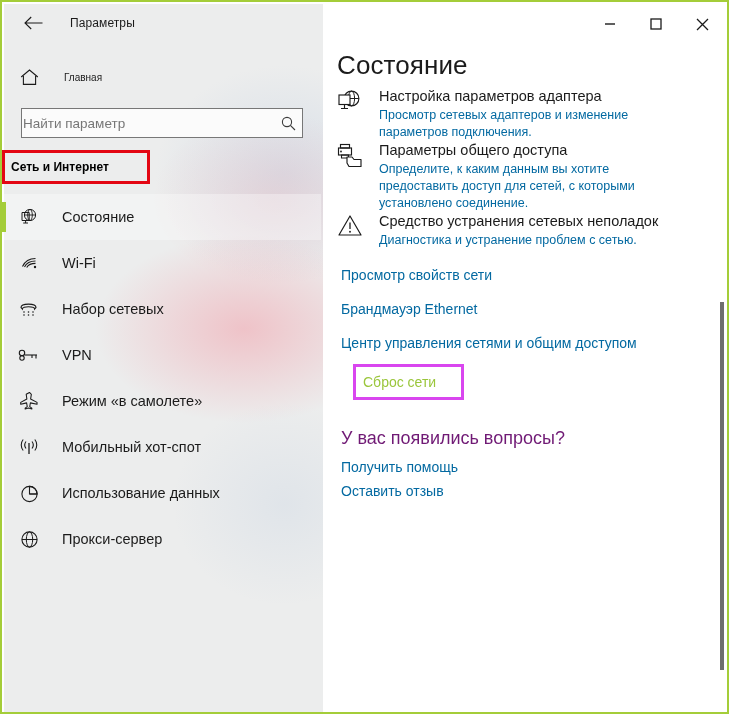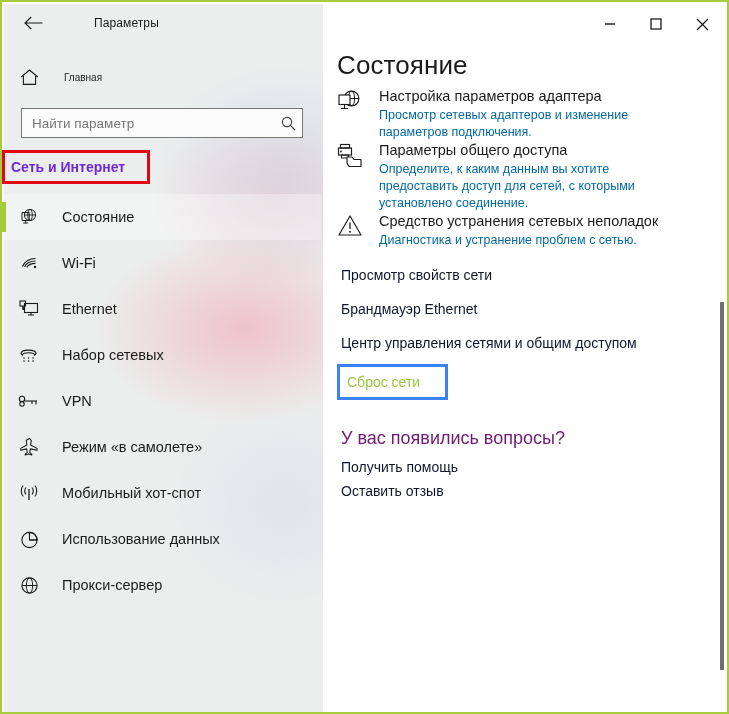--- a/index.html
+++ b/index.html
@@ -50,21 +50,20 @@
     border-radius:50%;
     background:radial-gradient(ellipse at center, rgba(180,198,220,0.22) 0%, rgba(180,198,220,0) 72%);
     pointer-events:none;
   }
 
   
   #titlebar-left {
     position:absolute; left:0; top:0; width:319px; height:42px;
     display:flex; align-items:center;
     z-index:5;
-    gap:24px;
   }
   #back-btn {
     width:46px; height:32px;
     display:flex; align-items:center; justify-content:center;
     margin-left:8px;
     color:#1b1b1b;
   }
   #back-btn svg { display:block; }
   #app-title {
     font-size:12px; color:#1b1b1b;
@@ -104,39 +103,39 @@
     width:282px; height:30px;
     background:#fbfbfb;
     border:1px solid #777777;
     display:flex; align-items:center;
     z-index:4;
   }
   #search-input {
     flex:1; border:none; outline:none; background:transparent;
     font-family:"Liberation Sans", sans-serif;
     font-size:13.5px; color:#1b1b1b;
-    padding-left:10px;
+    padding-left:1px;
   }
   #search-input::placeholder { color:#767676; opacity:1; }
   #search-icon { width:28px; display:flex; justify-content:center; color:#3b3b3b; }
 
   
   #category-wrap {
     position:absolute; left:0px; top:148px;
     z-index:4;
   }
   #category-box {
     position:relative;
     width:148px; height:34px;
     border:3px solid #e30613;
     background:transparent;
     display:flex; align-items:center;
   }
   #category-label {
-    font-size:14px; font-weight:bold; color:#6d28d9;
+    font-size:12px; font-weight:bold; color:#000000;
     margin-left:6px; white-space:nowrap;
   }
 
   
   #nav {
     position:absolute; left:0; top:192px;
     width:319px;
     z-index:4;
   }
   .nav-item {
@@ -187,31 +186,31 @@
   .entry .etitle {
     font-size:14.5px; color:#1b1b1b; line-height:19px;
   }
   .entry .edesc {
     font-size:12.5px; color:#0369a1; line-height:17px; margin-top:1px;
     max-width:310px;
   }
 
   .link {
     display:block;
-    font-size:14px; color:#0f172a;
+    font-size:14px; color:#0369a1;
     margin-top:18px; margin-left:4px;
     text-decoration:none; width:max-content;
   }
   .link.tight { margin-top:8px; }
 
   #reset-wrap {
     position:relative;
-    margin-top:13px; margin-left:0px;
+    margin-top:13px; margin-left:16px;
     width:111px; height:36px;
-    border:3px solid #3b82f6;
+    border:3px solid #d946ef;
     display:flex; align-items:center;
   }
   #reset-link {
     font-size:14px; color:#9ac63b; text-decoration:none; margin-left:7px;
   }
 
   .section-head {
     font-size:18px; color:#701a75; margin-top:26px; margin-left:4px;
     line-height:25px; max-width:300px;
   }
@@ -314,31 +313,20 @@
         <svg width="19" height="16" viewBox="0 0 19 16">
           <path d="M2.5 11.5 C5 6, 10 3.5, 15.5 3.5" fill="none" stroke="#1b1b1b" stroke-width="1.1"></path>
           <path d="M4.5 12 C6.4 8, 10.4 6, 15.5 6" fill="none" stroke="#1b1b1b" stroke-width="1.1"></path>
           <path d="M6.7 12.4 C8.2 9.8, 11.3 8.4, 15.5 8.4" fill="none" stroke="#1b1b1b" stroke-width="1.1"></path>
           <circle cx="15" cy="12" r="1.2" fill="#1b1b1b"></circle>
         </svg>
       </span>
       <span class="nlabel">Wi-Fi</span>
     </div>
 
-    <div class="nav-item">
-      <span class="nicon">
-        <svg width="20" height="18" viewBox="0 0 20 18">
-          <rect x="5.5" y="3.5" width="13" height="9" fill="none" stroke="#1b1b1b" stroke-width="1.1"></rect>
-          <path d="M12 12.5 V15 M9 15 H15" stroke="#1b1b1b" stroke-width="1.1"></path>
-          <rect x="1" y="1" width="5.5" height="5" fill="none" stroke="#1b1b1b" stroke-width="1.1"></rect>
-          <path d="M3.8 6 V9.5 H6" stroke="#1b1b1b" stroke-width="1"></path>
-        </svg>
-      </span>
-      <span class="nlabel">Ethernet</span>
-    </div>
 
     <div class="nav-item">
       <span class="nicon">
         <svg width="20" height="18" viewBox="0 0 20 18">
           <path d="M2 7.5 C2 3, 17 3, 17 7.5 L15.6 9 C15.6 6, 3.4 6, 3.4 9 Z" fill="none" stroke="#1b1b1b" stroke-width="1.1"></path>
           <circle cx="5" cy="12" r="0.8" fill="#1b1b1b"></circle>
           <circle cx="9.5" cy="12" r="0.8" fill="#1b1b1b"></circle>
           <circle cx="14" cy="12" r="0.8" fill="#1b1b1b"></circle>
           <circle cx="5" cy="15" r="0.8" fill="#1b1b1b"></circle>
           <circle cx="9.5" cy="15" r="0.8" fill="#1b1b1b"></circle>

